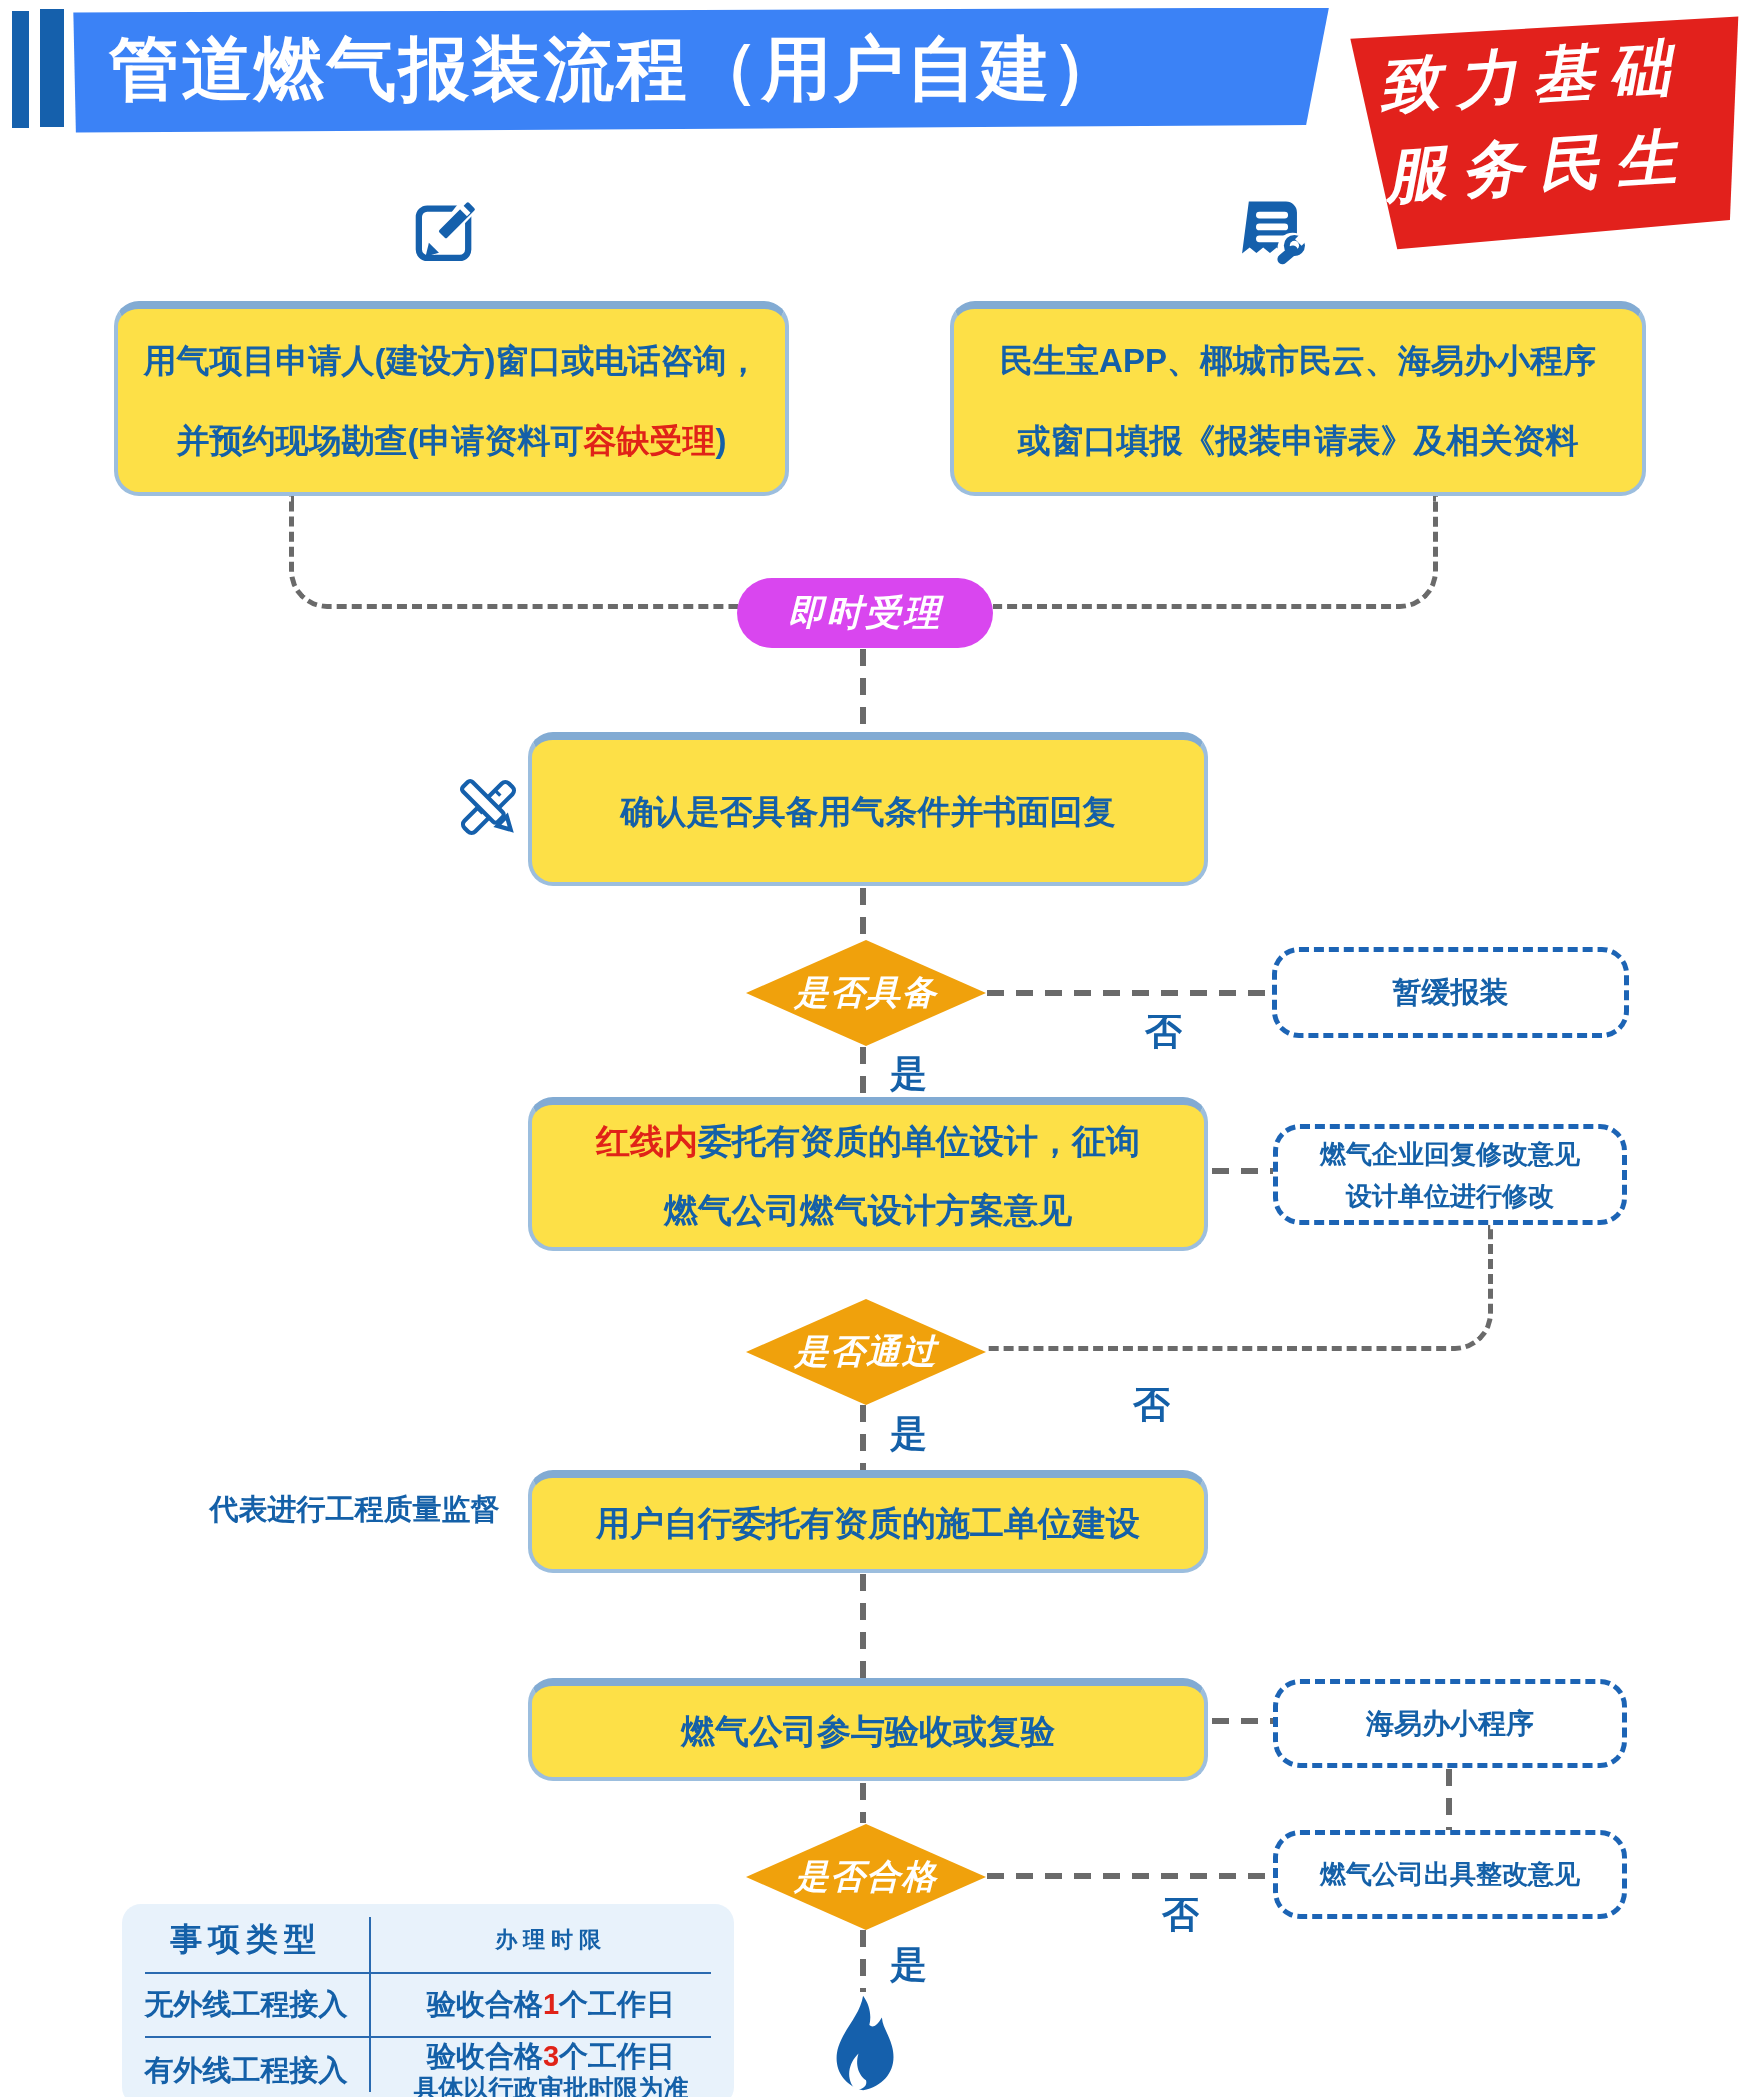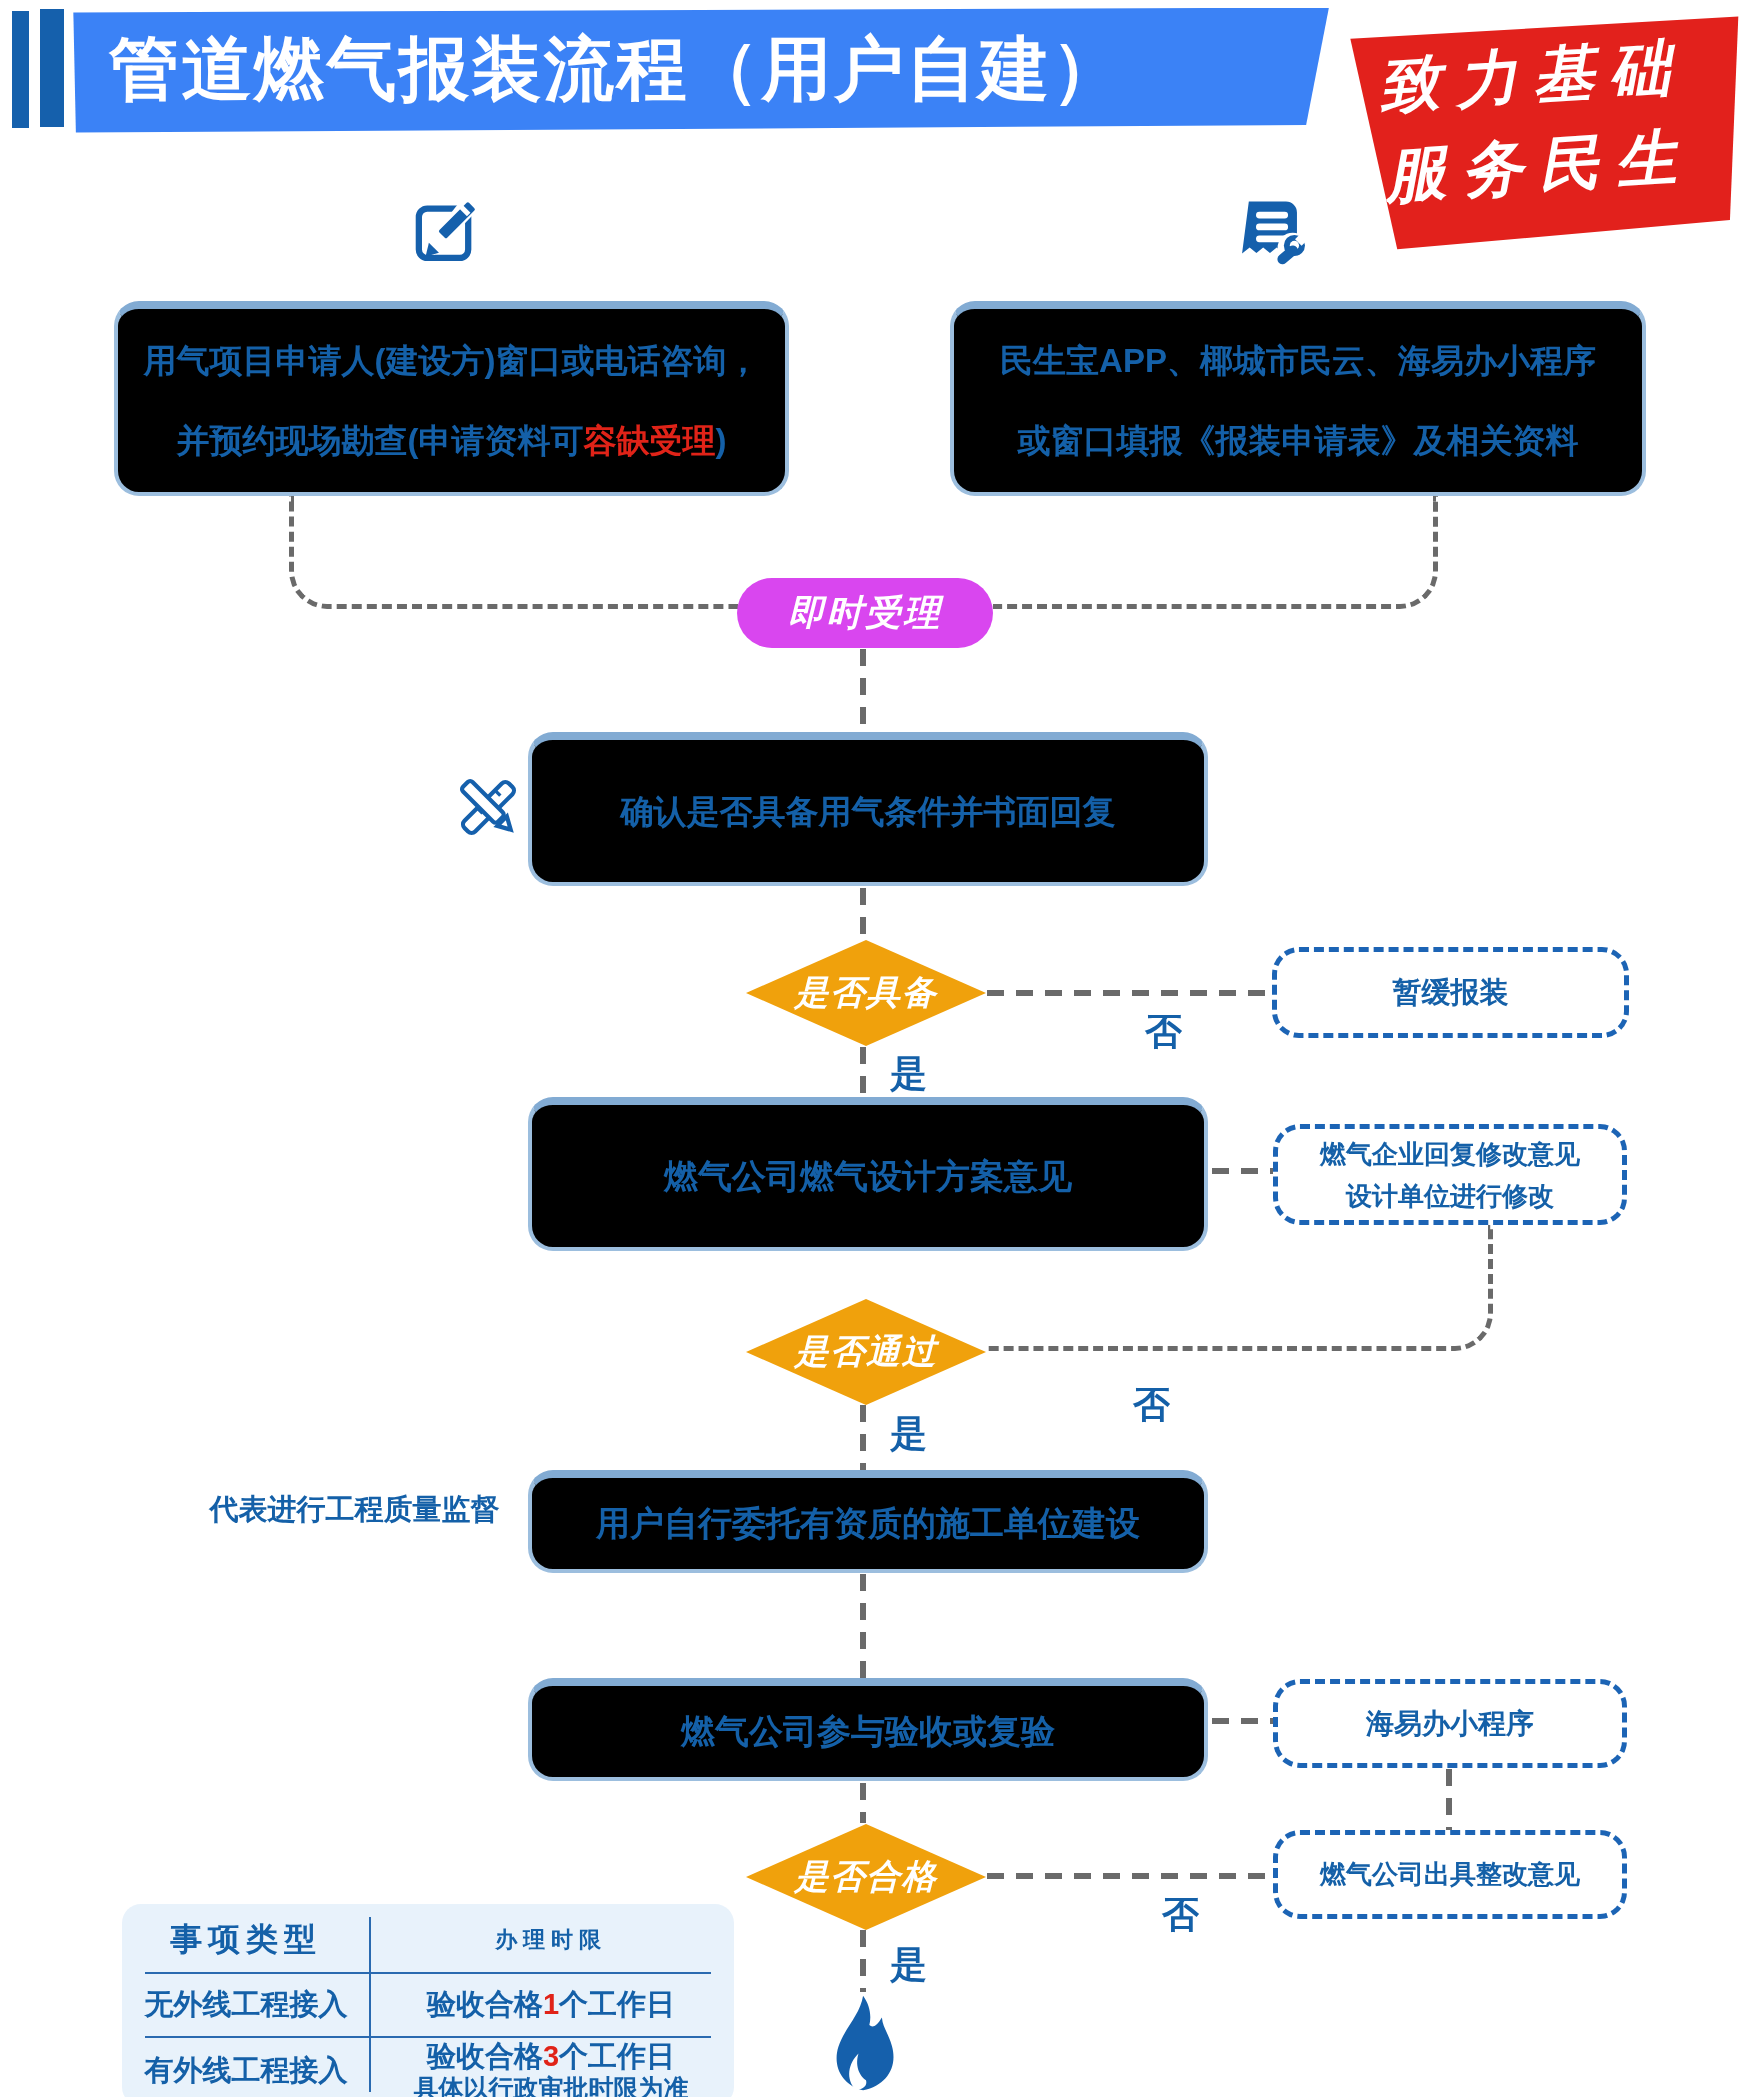--- a/index.html
+++ b/index.html
@@ -11,21 +11,21 @@
   .banner{position:absolute;left:67px;top:7.6px;width:1267px;height:125px;background:#3b82f6;
           clip-path:polygon(0.5% 4%,99.6% 0%,97.8% 94%,0.7% 100%);
           display:flex;align-items:center;}
   .banner .t{color:#fff;font-size:70px;font-weight:900;letter-spacing:2.5px;padding-left:42px;white-space:nowrap;}
   .ribbon{position:absolute;left:1321px;top:11.7px;width:419px;height:245px;background:#e2211c;
           clip-path:polygon(7% 11%,99.6% 2%,97.6% 85%,18.2% 97%);}
   .ribbon .r-in{position:absolute;left:34px;top:19px;width:361px;transform:rotate(-3.6deg);
           color:#fff;font-family:"DejaVu Serif",serif;font-style:italic;font-weight:900;
           font-size:61px;letter-spacing:16px;text-align:center;line-height:90px;}
   
-  .box{position:absolute;background:#000000;border:4.6px solid #9cbede;border-top:8.4px solid #82abd3;
+  .box{position:absolute;background:#fde047;border:4.6px solid #9cbede;border-top:8.4px solid #82abd3;
        border-radius:25px;display:flex;flex-direction:column;justify-content:center;align-items:center;
        color:#1460a8;font-weight:700;text-align:center;box-sizing:border-box;}
   .dbox{position:absolute;border:5.5px dashed #1c64b5;border-radius:27px;background:#fff;
         display:flex;flex-direction:column;justify-content:center;align-items:center;
         color:#1460a8;font-weight:700;text-align:center;box-sizing:border-box;}
   .diamond{position:absolute;background:#f0a10c;clip-path:polygon(50% 0,100% 50%,50% 100%,0 50%);
         display:flex;align-items:center;justify-content:center;color:#fff;font-style:italic;
         font-weight:800;font-size:34px;letter-spacing:1.7px;}
   .oval{position:absolute;background:#d946ef;border-radius:38px;display:flex;align-items:center;
         justify-content:center;color:#fff;font-style:italic;font-weight:900;font-size:36px;letter-spacing:2.5px;}
@@ -122,20 +122,23 @@
 <div class="vdash" style="left:860px;top:888px;height:53px;"></div>
 
 <div class="diamond" style="left:746px;top:940px;width:240px;height:106px;">是否具备</div>
 <div class="hdash" style="left:987px;top:990px;width:284px;"></div>
 <div class="yn" style="left:1145px;top:1007px;">否</div>
 <div class="dbox" style="left:1272px;top:947px;width:357px;height:91px;font-size:29px;">暂缓报装</div>
 <div class="yn" style="left:890px;top:1049px;">是</div>
 <div class="vdash" style="left:860px;top:1047px;height:50px;"></div>
 
 <div class="box" style="left:528px;top:1097px;width:680px;height:154px;font-size:34px;line-height:69px;">
+  <div>
+    <span class="red" style="font-weight:900">红线内</span><span>委托有资质的单位设计，征询</span>
+  </div>
   <div>燃气公司燃气设计方案意见</div>
 </div>
 <div class="hdash" style="left:1212px;top:1168px;width:61px;"></div>
 <div class="dbox" style="left:1273px;top:1124px;width:354px;height:101px;font-size:26px;line-height:42px;">
   <div>燃气企业回复修改意见</div>
   <div>设计单位进行修改</div>
 </div>
 <div class="corner-br" style="left:988px;top:1225px;width:505px;height:126px;"></div>
 
 <div class="diamond" style="left:746px;top:1299px;width:240px;height:106px;">是否通过</div>

